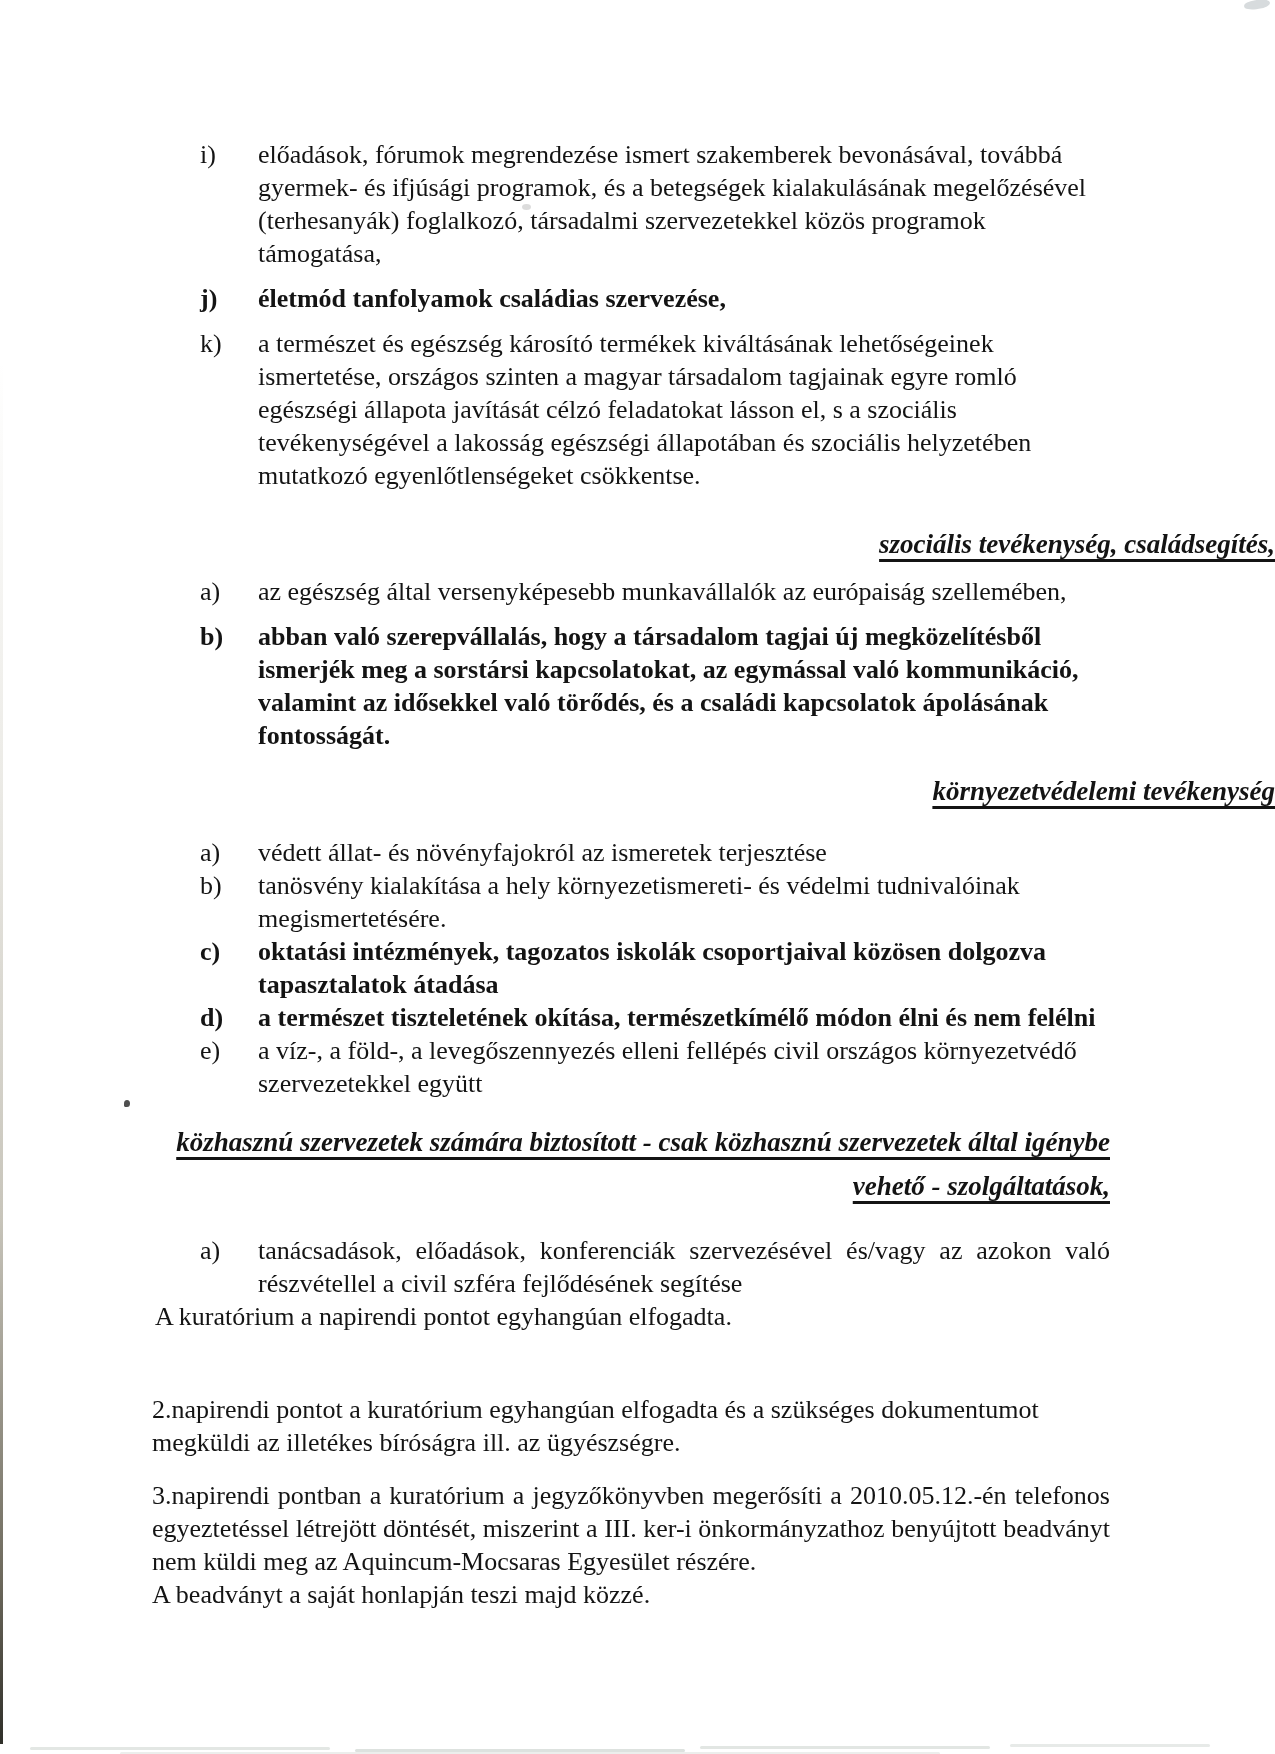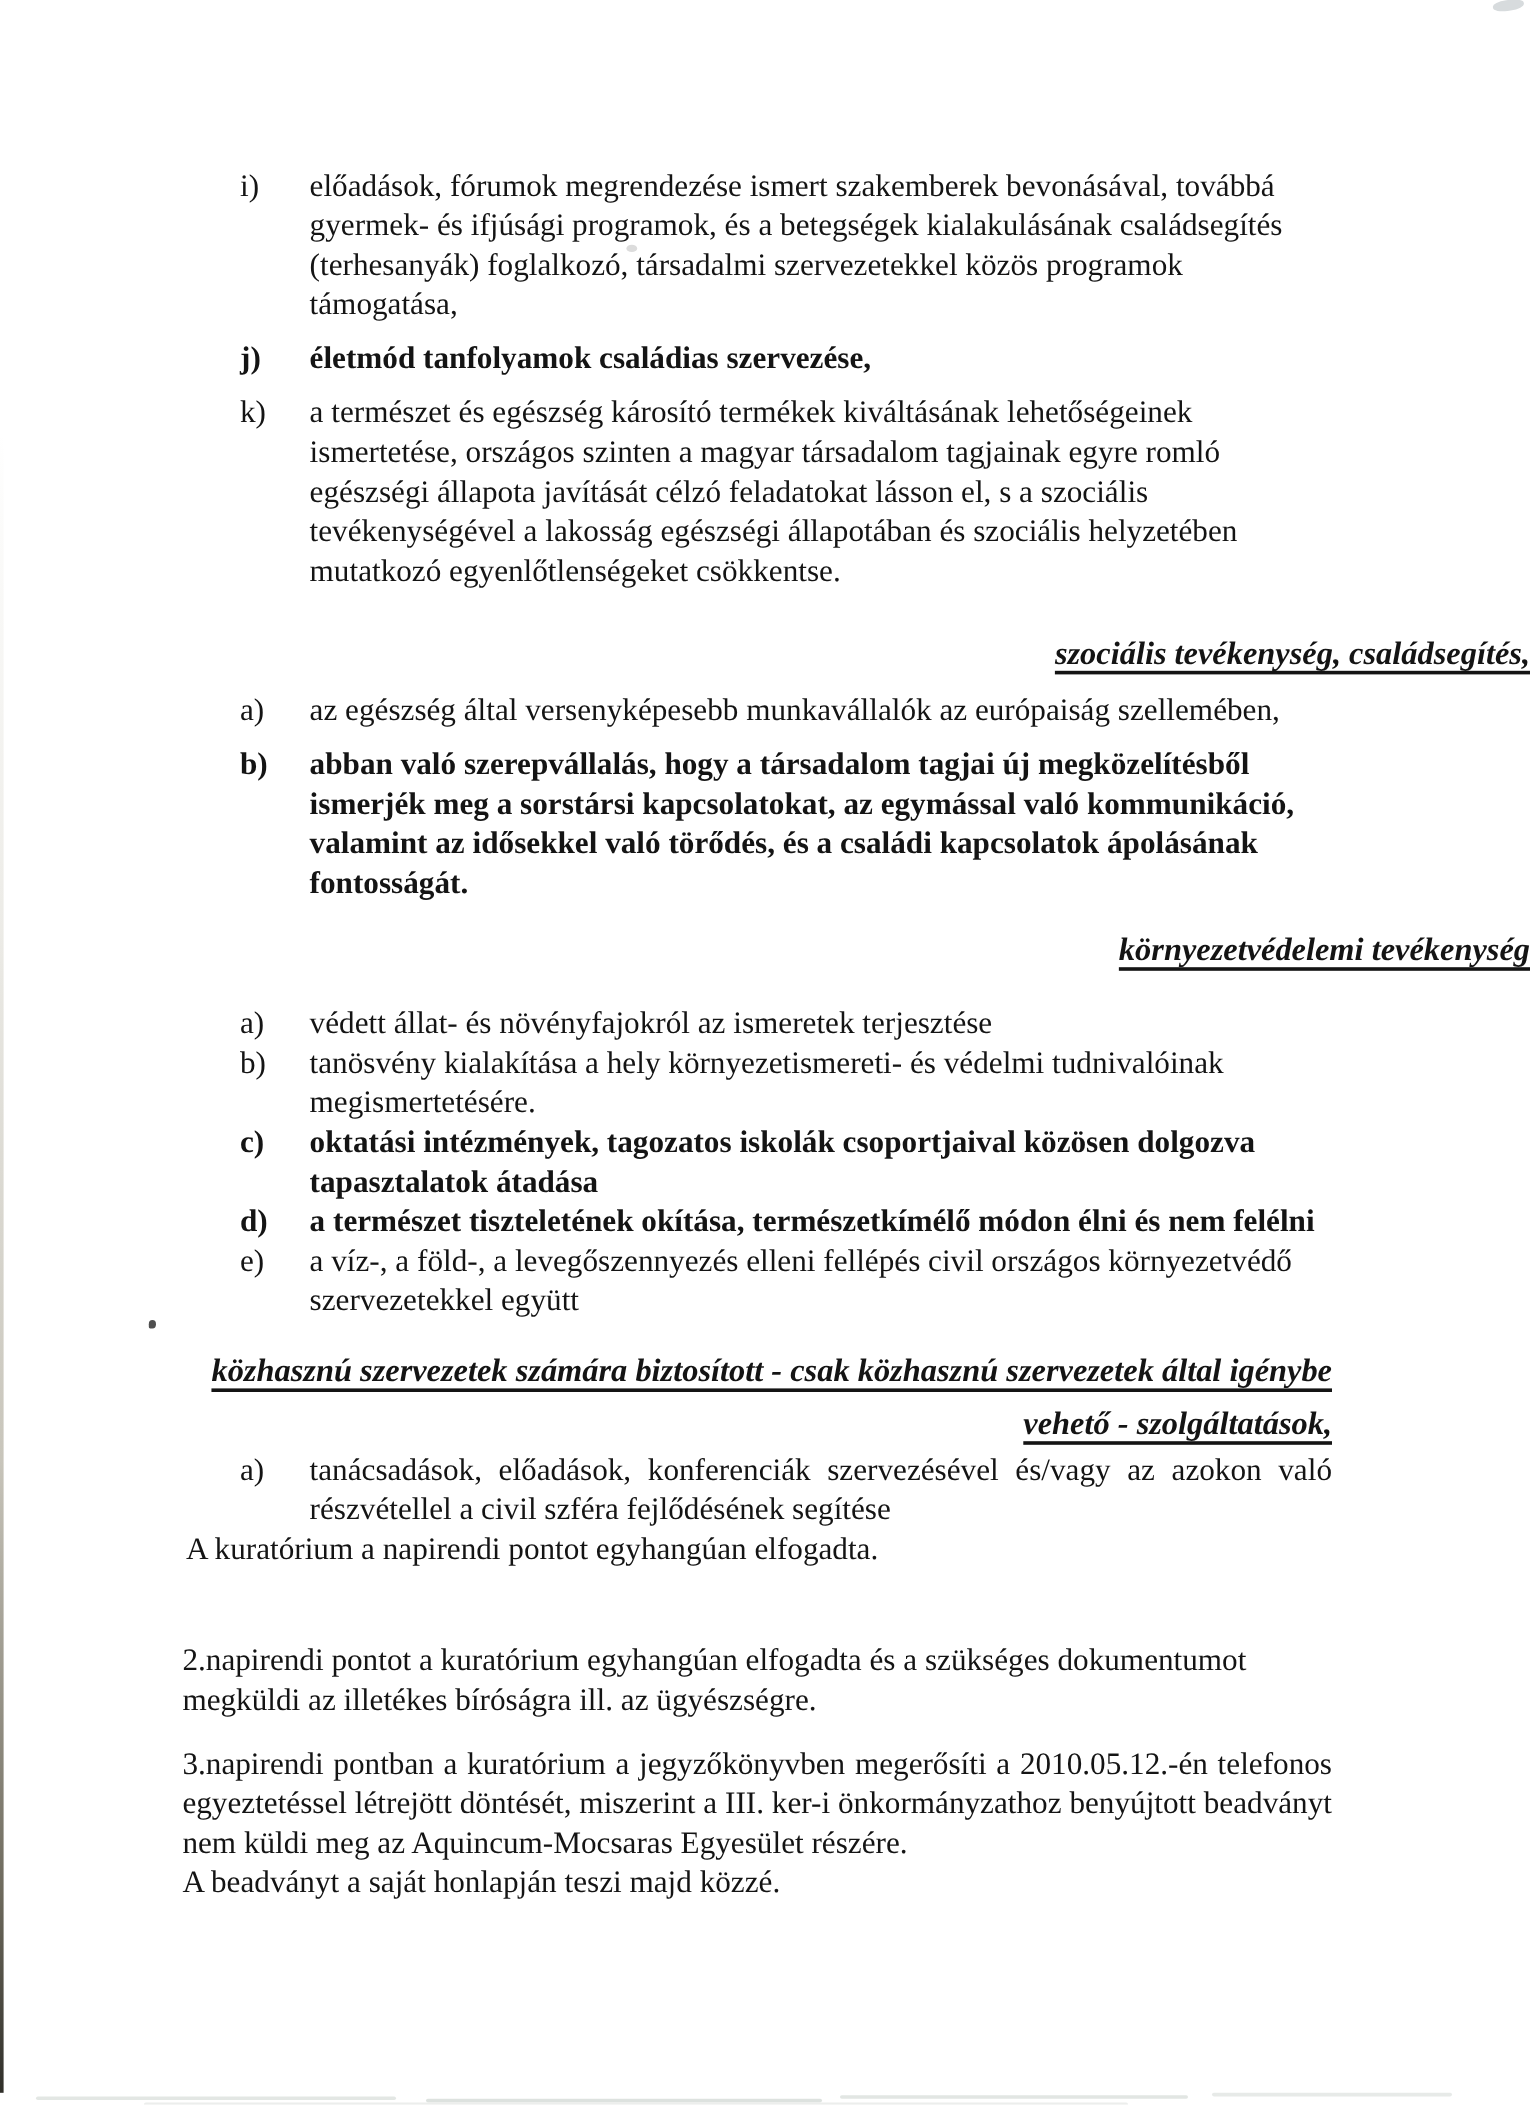--- a/index.html
+++ b/index.html
@@ -27,21 +27,21 @@
     text-decoration:underline;
     text-decoration-thickness:2.5px;
     text-underline-offset:6px;
     font-size:27px;
     margin:0 0 0 158px;
     line-height:33px;
     text-align:right;
   }
   .h1{margin-top:36px;margin-bottom:14px;}
   .h2{margin-top:23px;margin-bottom:28px;}
-  .h3{margin-top:20px;width:952px;line-height:44px;}
+  .h3{margin-top:20px;margin-bottom:26px;width:952px;line-height:44px;}
   .envlist{margin-bottom:20px;}
   .para{margin-left:152px;width:958px;margin-bottom:20px;}
   .closing{margin-left:155px;width:958px;margin-bottom:60px;margin-top:0;}
   .p2{margin-top:46px;width:930px;}
   .nogap{margin-bottom:0;}
   
   .left-streak{
     position:absolute;left:0;top:360px;width:3px;height:1384px;
     background:linear-gradient(180deg,
       rgba(150,150,160,0.0) 0%,
@@ -71,21 +71,21 @@
 </style>
 </head>
 <body>
 
 <div class="page">
 
   <div class="content">
 
     <div class="item">
       <span class="marker">i)</span>
-      <span class="itext">előadások, fórumok megrendezése ismert szakemberek bevonásával, továbbá gyermek- és ifjúsági programok, és a betegségek kialakulásának családsegítés (terhesanyák) foglalkozó, társadalmi szervezetekkel közös programok támogatása,</span>
+      <span class="itext">előadások, fórumok megrendezése ismert szakemberek bevonásával, továbbá gyermek- és ifjúsági programok, és a betegségek kialakulásának megelőzésével (terhesanyák) foglalkozó, társadalmi szervezetekkel közös programok támogatása,</span>
     </div>
     <div class="item bold">
       <span class="marker">j)</span>
       <span class="itext">életmód tanfolyamok családias szervezése,</span>
     </div>
     <div class="item">
       <span class="marker">k)</span>
       <span class="itext">a természet és egészség károsító termékek kiváltásának lehetőségeinek ismertetése, országos szinten a magyar társadalom tagjainak egyre romló egészségi állapota javítását célzó feladatokat lásson el, s a szociális tevékenységével a lakosság egészségi állapotában és szociális helyzetében mutatkozó egyenlőtlenségeket csökkentse.</span>
     </div>
 

